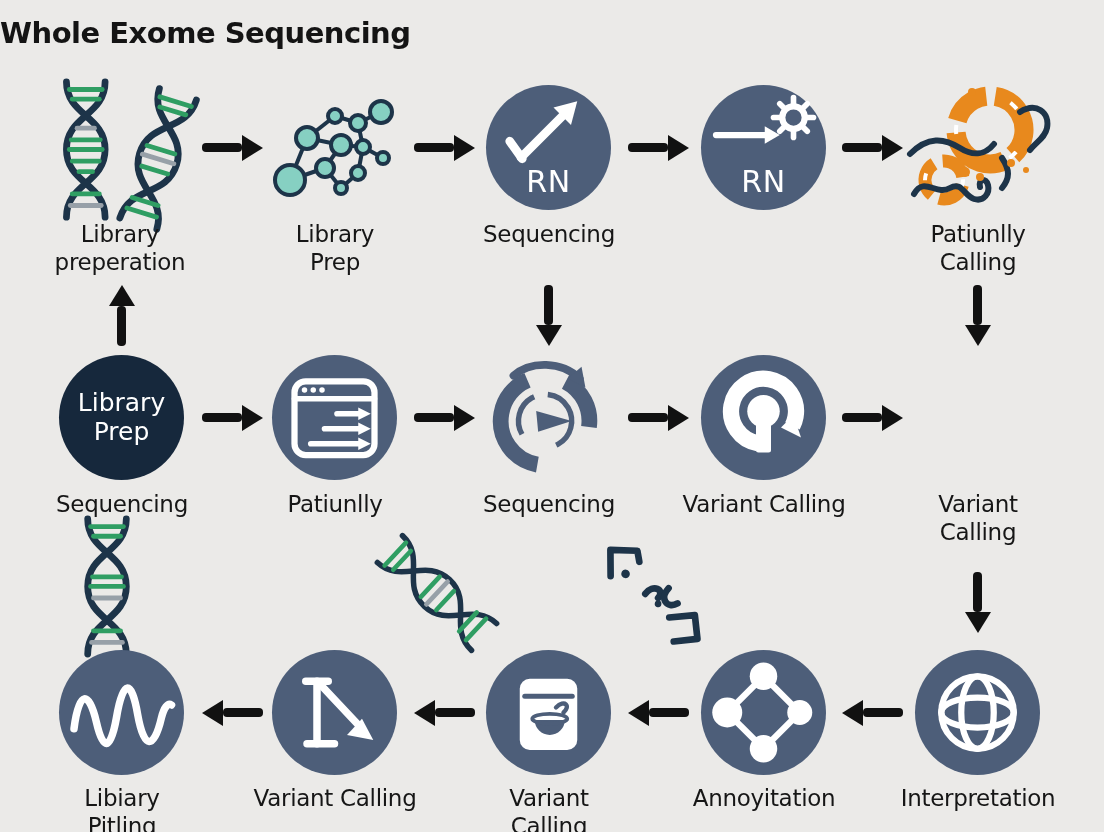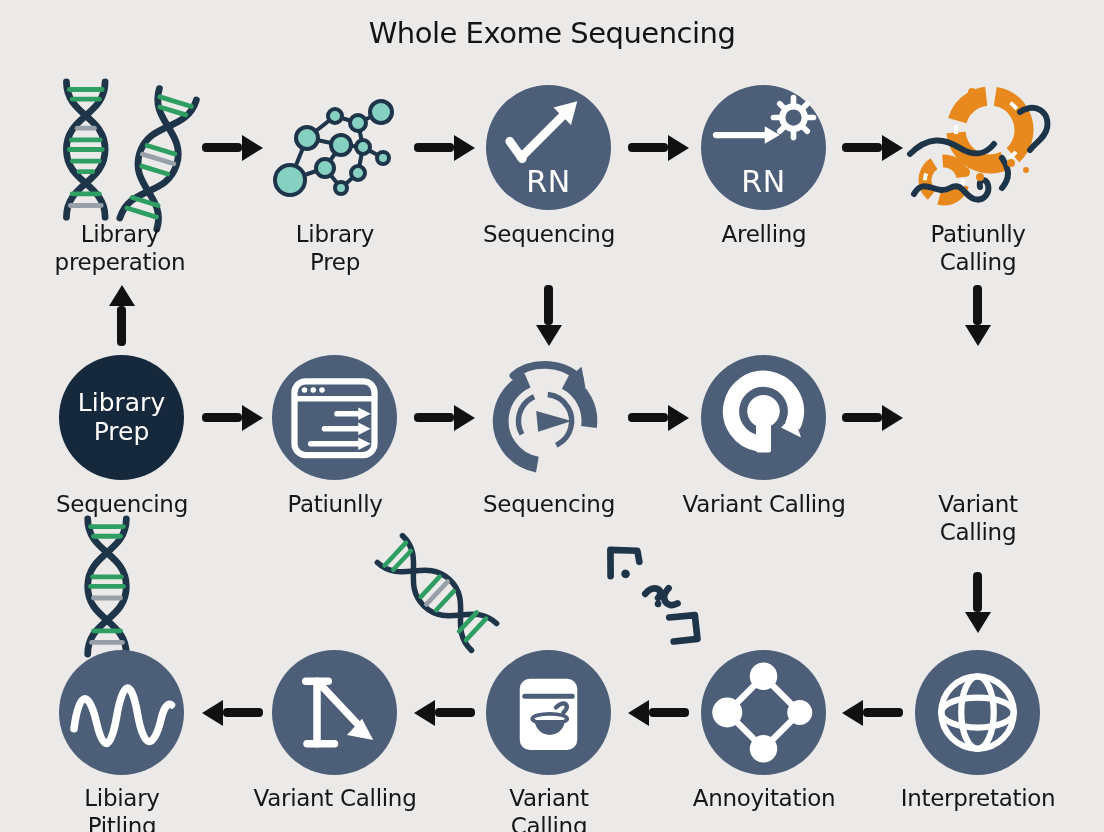--- a/index.html
+++ b/index.html
@@ -2,22 +2,22 @@
 <html style="--background: #ebeae8; --slate: #4d5e79; --dark_navy: #16283c; --navy: #1d3449; --teal: #86d0c2; --green: #2f9e63; --orange: #e8891d; --arrow: #111111; --text: #161616;"><head>
 <meta charset="utf-8">
 <style>
   html,body{margin:0;padding:0;background:#ddd;}
   .canvas{
     position:relative;width:1104px;height:832px;overflow:hidden;
     background:var(--background,#ebeae8);
     font-family:"DejaVu Sans",sans-serif;
   }
   .title{
-    position:absolute;top:16px;left:0;width:100%;text-align:center;
-    font-size:29px;font-weight:normal;color:#141414;letter-spacing:-0.5px;
+    position:absolute;top:16px;left:0;width:100%;text-align:left;
+    font-size:29px;font-weight:bold;color:#141414;letter-spacing:-0.5px;
   }
   .label{
     position:absolute;width:220px;text-align:center;font-size:23px;
     font-weight:500;color:#161616;line-height:1.22;white-space:pre-line;
     letter-spacing:-0.3px;
   }
   .circle{
     position:absolute;width:125px;height:125px;border-radius:50%;
     background:var(--slate,#4d5e79);
     text-decoration:underline;
@@ -183,21 +183,20 @@
   <div class="ar h right" style="left:202px;top:143px"></div>
   <div class="ar h right" style="left:414px;top:143px"></div>
   <div class="ar h right" style="left:628px;top:143px"></div>
   <div class="ar h right" style="left:842px;top:143px"></div>
 
   <div class="label" style="left:10px;top:220px">Library
 preperation</div>
   <div class="label" style="left:225px;top:220px">Library
 Prep</div>
   <div class="label" style="left:439px;top:220px">Sequencing</div>
-  <div class="label" style="left:654px;top:220px">Arelling</div>
   <div class="label" style="left:868px;top:220px">Patiunlly
 Calling</div>
 
   <div class="ar v up" style="left:117px;top:306px"></div>
   <div class="ar v down" style="left:544px;top:285px"></div>
   <div class="ar v down" style="left:973px;top:285px"></div>
 
   <div class="circle dark" style="left:59px;top:355px">
     <div class="circle-text lp-text">Library
 Prep</div>

